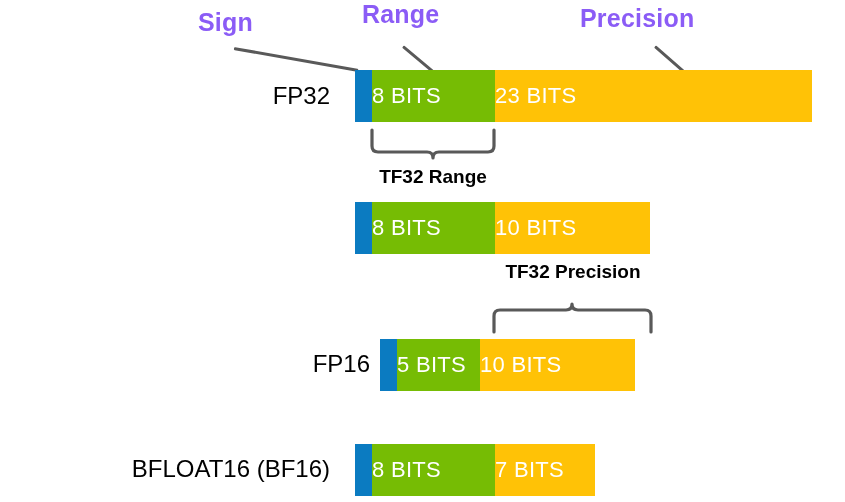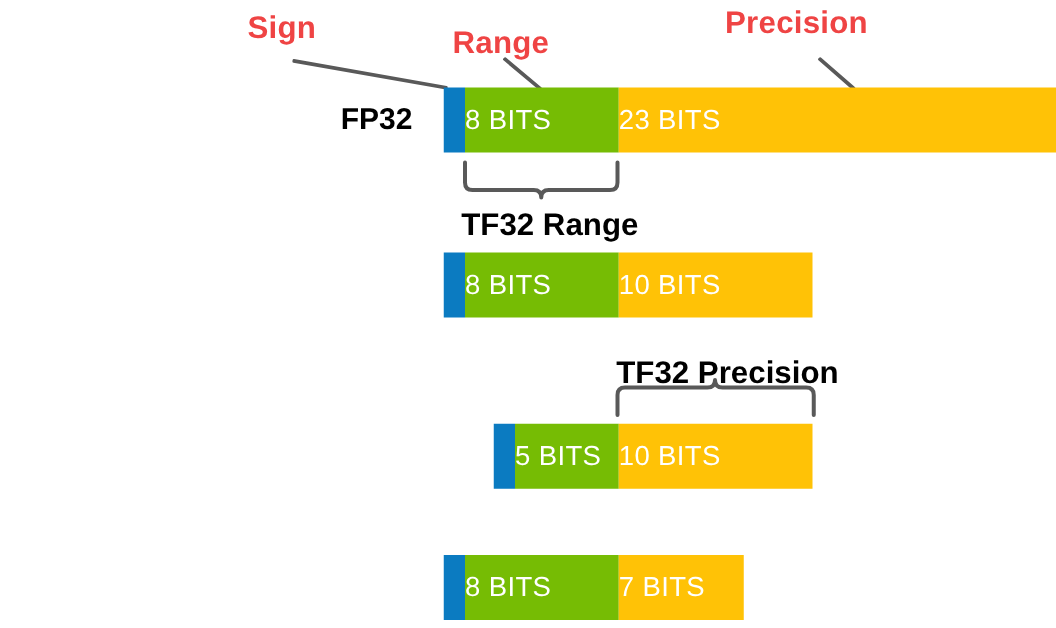--- a/index.html
+++ b/index.html
@@ -17,29 +17,29 @@
     height: 502px;
     background: #ffffff;
     overflow: hidden;
   }
   .abs { position: absolute; }
 
   
   .col-title {
     font-size: 25px;
     font-weight: bold;
-    color: #ef4444;
+    color: #8b5cf6;
     letter-spacing: 0.2px;
     white-space: nowrap;
   }
 
   
   .row-label {
     font-size: 24px;
-    font-weight: bold;
+    font-weight: normal;
     color: #000000;
     white-space: nowrap;
     text-align: right;
   }
 
   
   .seg {
     position: absolute;
     top: 0;
     height: 100%;
@@ -68,56 +68,56 @@
     position: absolute;
     background: #595959;
     transform-origin: 0 50%;
     height: 3px;
     border-radius: 1px;
   }
 
   
   .bracket-label {
     position: absolute;
-    font-size: 25px;
+    font-size: 19px;
     font-weight: bold;
     color: #000000;
     white-space: nowrap;
     text-align: center;
   }
   .brk { position: absolute; }
   .brk svg { display: block; }
 </style>
 </head>
 <body>
 
 <div id="canvas">
 
   <div class="abs col-title" style="left:198px; top:8px;">Sign</div>
 
-  <div class="abs col-title" style="left:362px; top:20px;">Range</div>
+  <div class="abs col-title" style="left:362px; top:0;">Range</div>
 
   <div class="abs col-title" style="left:580px; top:4px;">Precision</div>
 
   <div class="leader" style="left:234px; top:47px; width:126px; transform: rotate(10deg);"></div>
 
   <div class="leader" style="left:403px; top:45px; width:39px; transform: rotate(40deg);"></div>
 
   <div class="leader" style="left:655px; top:45px; width:38px; transform: rotate(41deg);"></div>
 
   <div class="abs row-label" style="left:90px; top:82px; width:240px;">FP32</div>
 
   <div class="bar" style="left:355px; top:70px; width:490px; height:52px;">
     <div class="seg" style="left:0px; width:17px; background:#0B7BC1;">
       <span class="seg-label"></span>
     </div>
     <div class="seg" style="left:17px; width:123px; background:#76BC04;">
       <span class="seg-label">8 BITS</span>
     </div>
-    <div class="seg" style="left:140px; width:350px; background:#FFC206;">
+    <div class="seg" style="left:140px; width:317px; background:#FFC206;">
       <span class="seg-label">23 BITS</span>
     </div>
   </div>
 
   <div class="brk" style="left:369px; top:128px; width:128px; height:32px;">
     <svg width="128" height="32" viewBox="0 0 128 32">
       <path d="M 3 2 L 3 18 Q 3 24 9 24 L 58 24 Q 64 24 64 30 Q 64 24 70 24 L 119 24 Q 125 24 125 18 L 125 2" fill="none" stroke="#595959" stroke-width="3.2" stroke-linecap="round" stroke-linejoin="round"></path>
     </svg>
   </div>
   <div class="bracket-label" style="left:369px; top:166px; width:128px;">TF32 Range</div>
@@ -128,40 +128,42 @@
       <span class="seg-label"></span>
     </div>
     <div class="seg" style="left:17px; width:123px; background:#76BC04;">
       <span class="seg-label">8 BITS</span>
     </div>
     <div class="seg" style="left:140px; width:155px; background:#FFC206;">
       <span class="seg-label">10 BITS</span>
     </div>
   </div>
 
-  <div class="bracket-label" style="left:493px; top:284px; width:160px;">TF32 Precision</div>
+  <div class="bracket-label" style="left:493px; top:261px; width:160px;">TF32 Precision</div>
   <div class="brk" style="left:491px; top:302px; width:163px; height:32px;">
     <svg width="163" height="32" viewBox="0 0 163 32">
       <path d="M 3 30 L 3 14 Q 3 8 9 8 L 75 8 Q 81 8 81 2 Q 81 8 87 8 L 154 8 Q 160 8 160 14 L 160 30" fill="none" stroke="#595959" stroke-width="3.2" stroke-linecap="round" stroke-linejoin="round"></path>
     </svg>
   </div>
 
+  <div class="abs row-label" style="left:130px; top:350px; width:240px;">FP16</div>
 
-  <div class="bar" style="left:395px; top:339px; width:204px; height:52px;">
+  <div class="bar" style="left:380px; top:339px; width:204px; height:52px;">
     <div class="seg" style="left:0px; width:17px; background:#0B7BC1;">
       <span class="seg-label"></span>
     </div>
     <div class="seg" style="left:17px; width:83px; background:#76BC04;">
       <span class="seg-label">5 BITS</span>
     </div>
     <div class="seg" style="left:100px; width:155px; background:#FFC206;">
       <span class="seg-label">10 BITS</span>
     </div>
   </div>
 
+  <div class="abs row-label" style="left:50px; top:455px; width:280px;">BFLOAT16 (BF16)</div>
 
   <div class="bar" style="left:355px; top:444px; width:240px; height:52px;">
     <div class="seg" style="left:0px; width:17px; background:#0B7BC1;">
       <span class="seg-label"></span>
     </div>
     <div class="seg" style="left:17px; width:123px; background:#76BC04;">
       <span class="seg-label">8 BITS</span>
     </div>
     <div class="seg" style="left:140px; width:100px; background:#FFC206;padding-left:46px;">
       <span class="seg-label">7 BITS</span>

